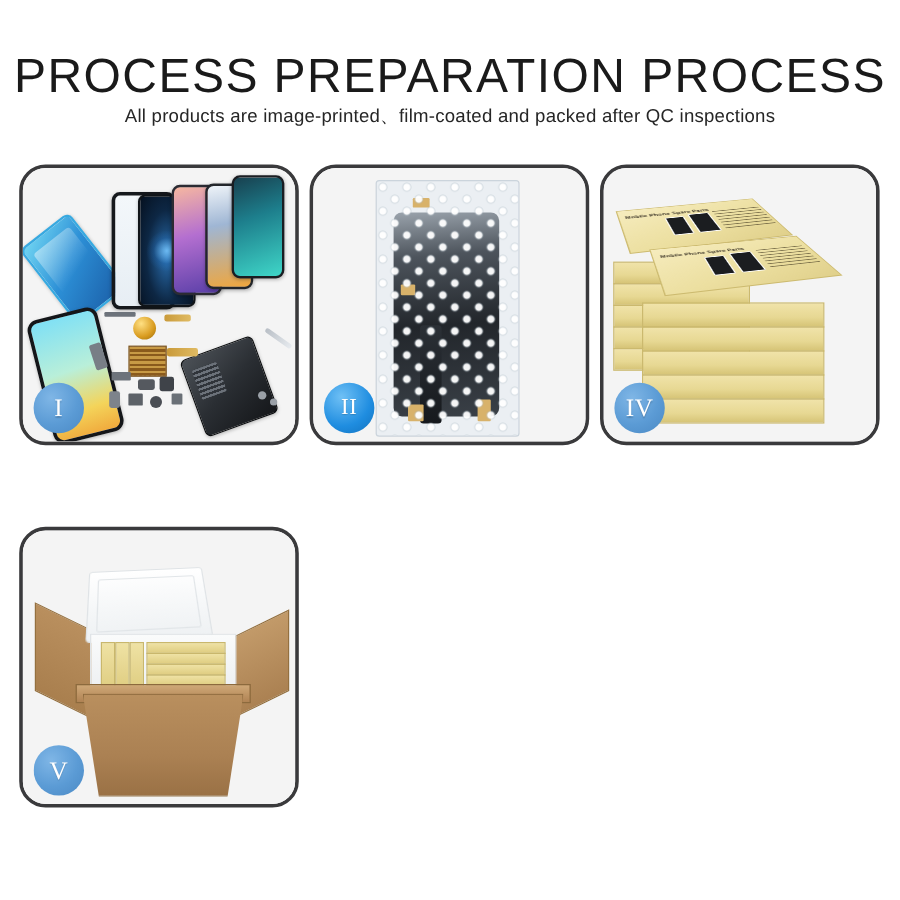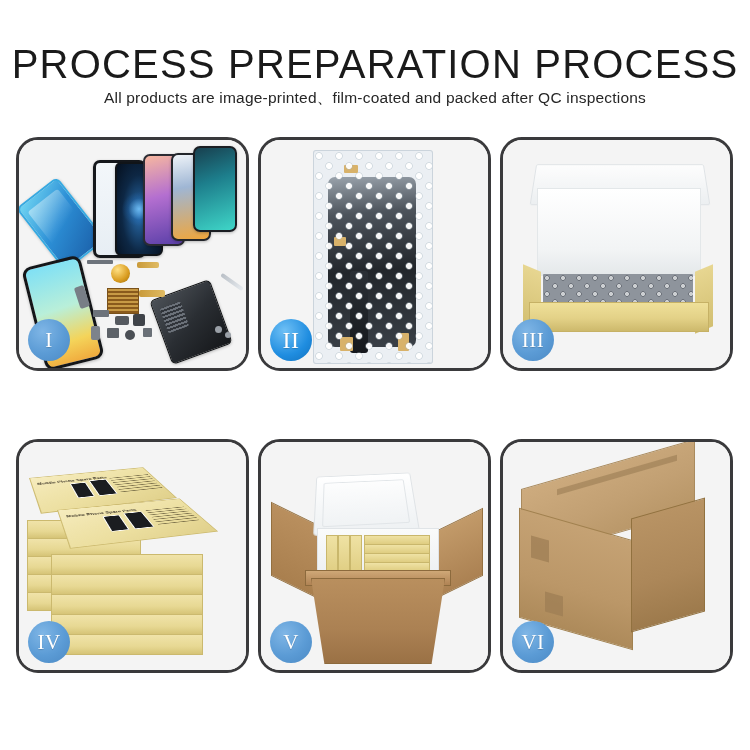--- a/index.html
+++ b/index.html
@@ -100,21 +100,21 @@
     font-family: "Liberation Serif", serif;
     font-size: 21px;
     line-height: 42px;
     text-align: center;
     letter-spacing: 0.5px;
     z-index: 40;
     text-shadow: 0 1px 1px rgba(0,0,0,0.18);
   }
   .badge.vivid {
     background: radial-gradient(circle at 35% 28%, #6fc0f5 0%, #1f8de0 60%, #1271bd 100%);
-    font-size: 24px;
+    font-size: 19px;
   }
 
   
   .p1 { background: #f7f7f7; }
   .ph {
     position: absolute;
     border-radius: 6px;
     box-shadow: 0 1px 3px rgba(0,0,0,0.25);
   }
   .ph-blue {
@@ -453,31 +453,20 @@
           <div class="tape" style="left:30px;top:14px;width:14px;height:8px;"></div>
           <div class="tape" style="left:20px;top:86px;width:12px;height:9px;"></div>
           <div class="tape" style="left:26px;top:186px;width:13px;height:14px;"></div>
           <div class="tape" style="left:84px;top:182px;width:11px;height:18px;"></div>
           <div class="bubbles"></div>
         </div>
         <div class="badge vivid">II</div>
       </div>
     </div>
 
-    <div class="panel p3">
-      <div class="photo">
-        <div class="box3-lid"></div>
-        <div class="foam3"></div>
-        <div class="bubwrap3"></div>
-        <div class="tray3-left"></div>
-        <div class="tray3-right"></div>
-        <div class="tray3-front"></div>
-        <div class="badge">III</div>
-      </div>
-    </div>
 
     <div class="panel p4">
       <div class="photo">
         <div class="stack">
 
           <div class="sbox" style="left:4px;top:62px;width:112px;height:17px;"></div>
           <div class="sbox" style="left:4px;top:80px;width:112px;height:17px;"></div>
           <div class="sbox" style="left:4px;top:98px;width:112px;height:17px;"></div>
           <div class="sbox" style="left:4px;top:116px;width:112px;height:17px;"></div>
           <div class="sbox" style="left:4px;top:134px;width:112px;height:17px;"></div>
@@ -519,26 +508,15 @@
           <div class="ybox-row" style="left:46px;top:15px;width:64px;height:8px;"></div>
           <div class="ybox-row" style="left:46px;top:24px;width:64px;height:8px;"></div>
           <div class="ybox-row" style="left:46px;top:33px;width:64px;height:8px;"></div>
         </div>
         <div class="c5-rim"></div>
         <div class="c5-body"></div>
         <div class="badge">V</div>
       </div>
     </div>
 
-    <div class="panel p6">
-      <div class="photo">
-        <div class="c6-top"></div>
-        <div class="c6-seam"></div>
-        <div class="c6-front"></div>
-        <div class="c6-side"></div>
-        <div class="c6-tape" style="left:28px;top:96px;width:18px;height:22px;transform:skewY(16deg);"></div>
-        <div class="c6-tape" style="left:42px;top:152px;width:18px;height:20px;transform:skewY(16deg);"></div>
-        <div class="badge">VI</div>
-      </div>
-    </div>
 
   </div>
 </div>
 
 </body></html>

